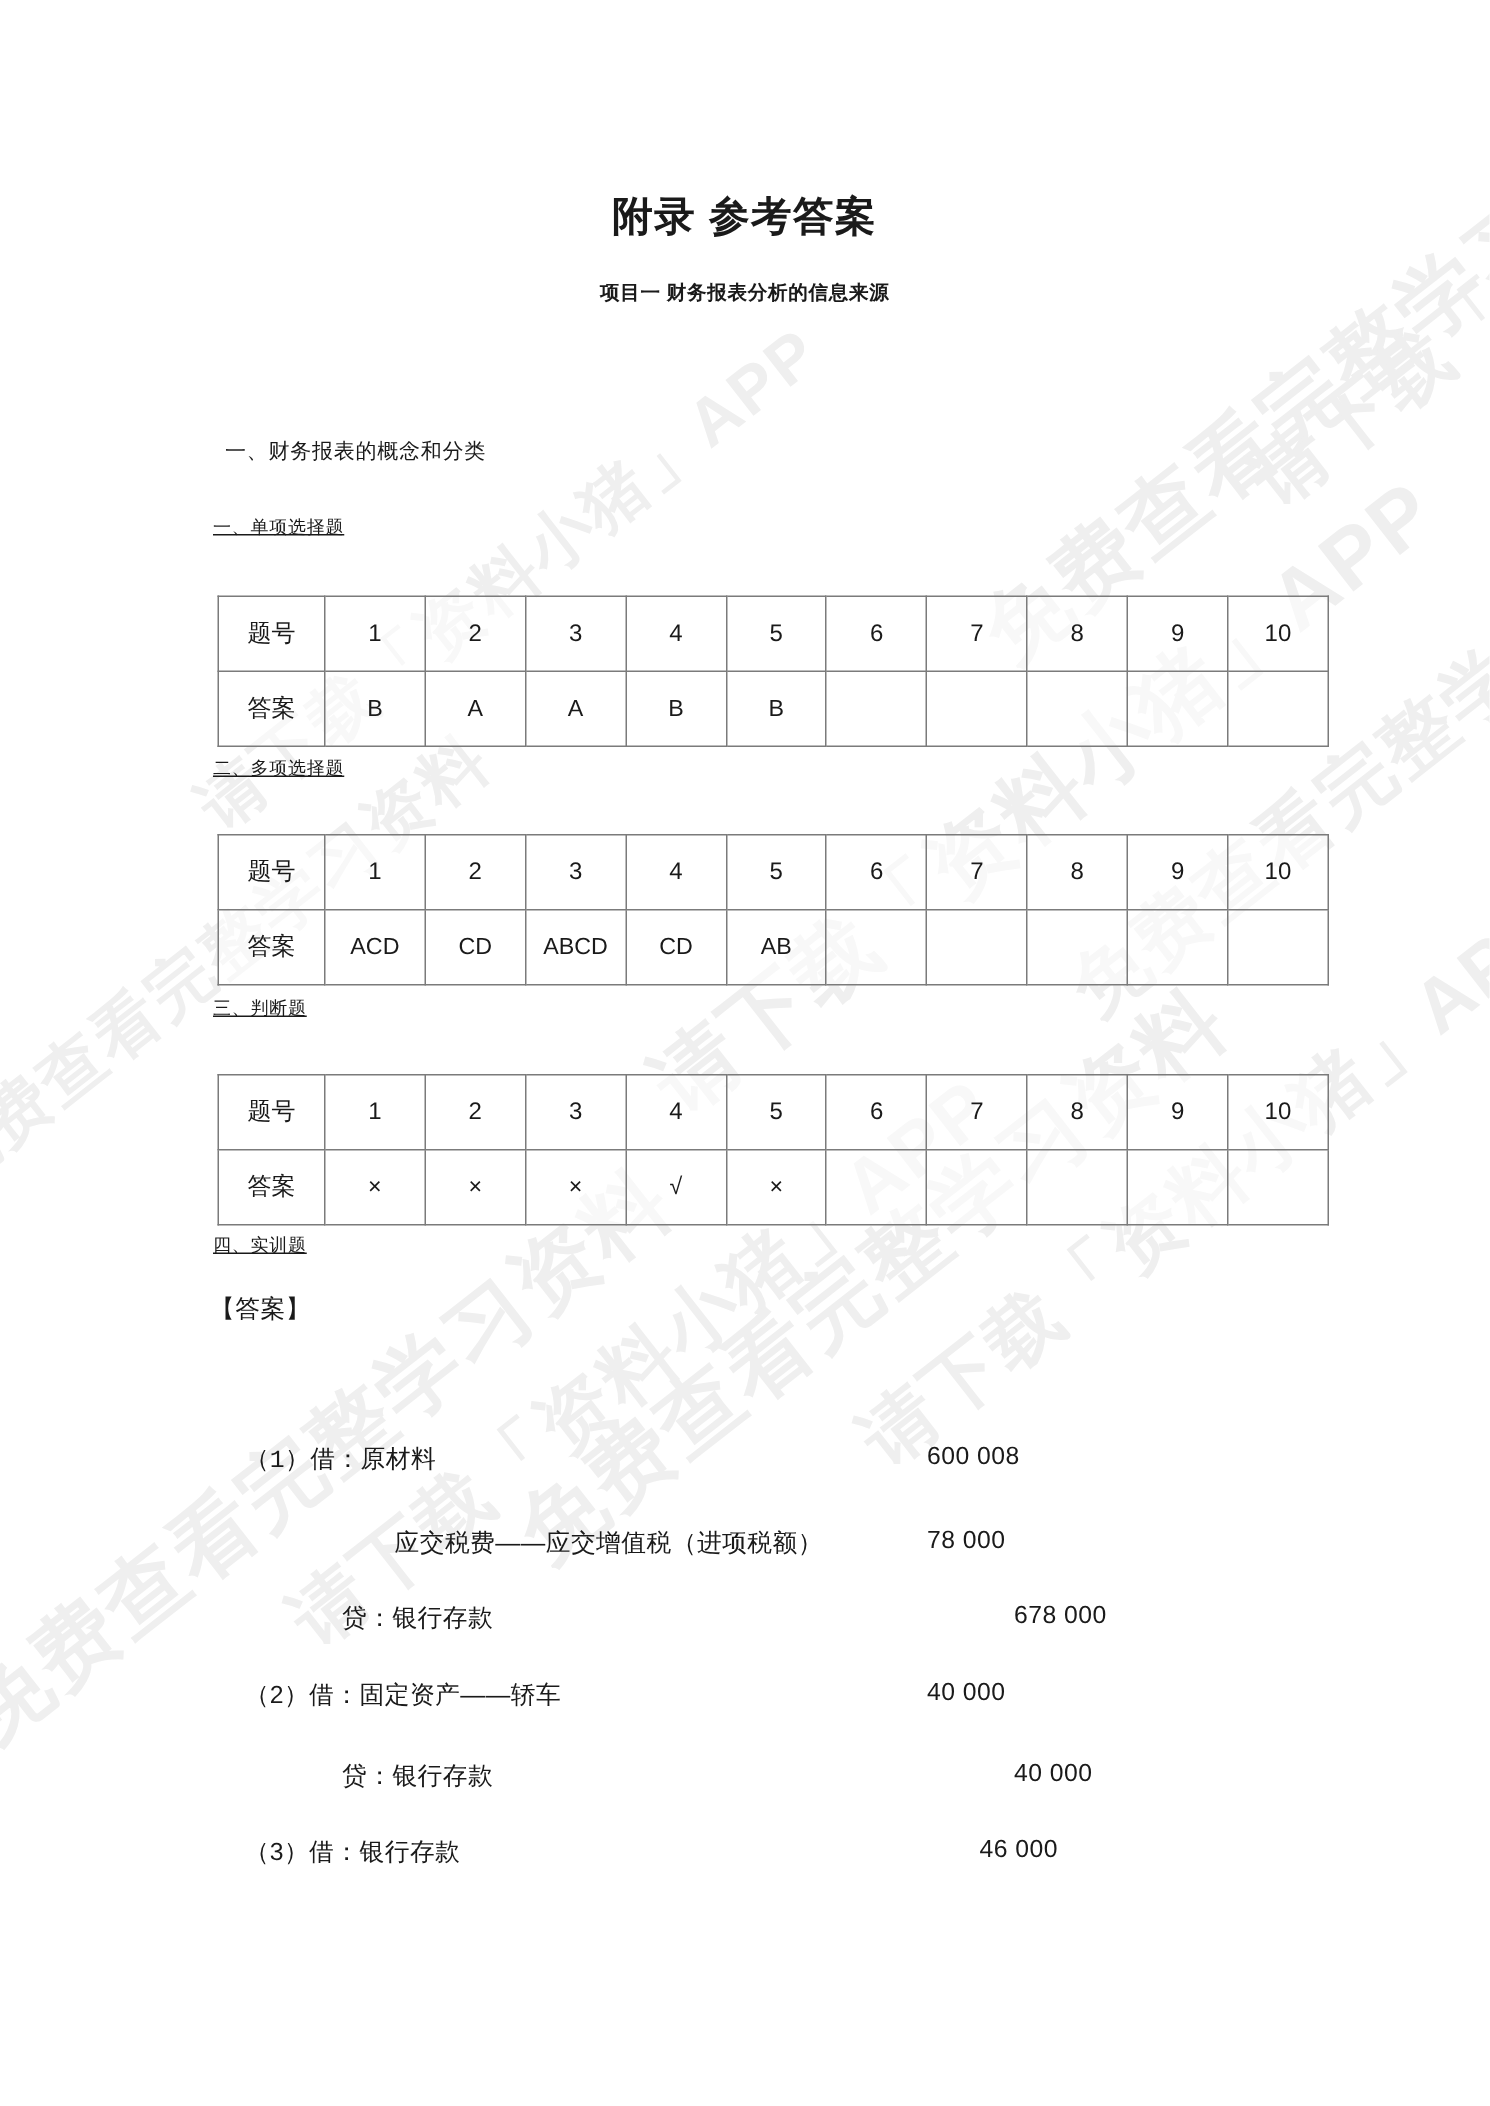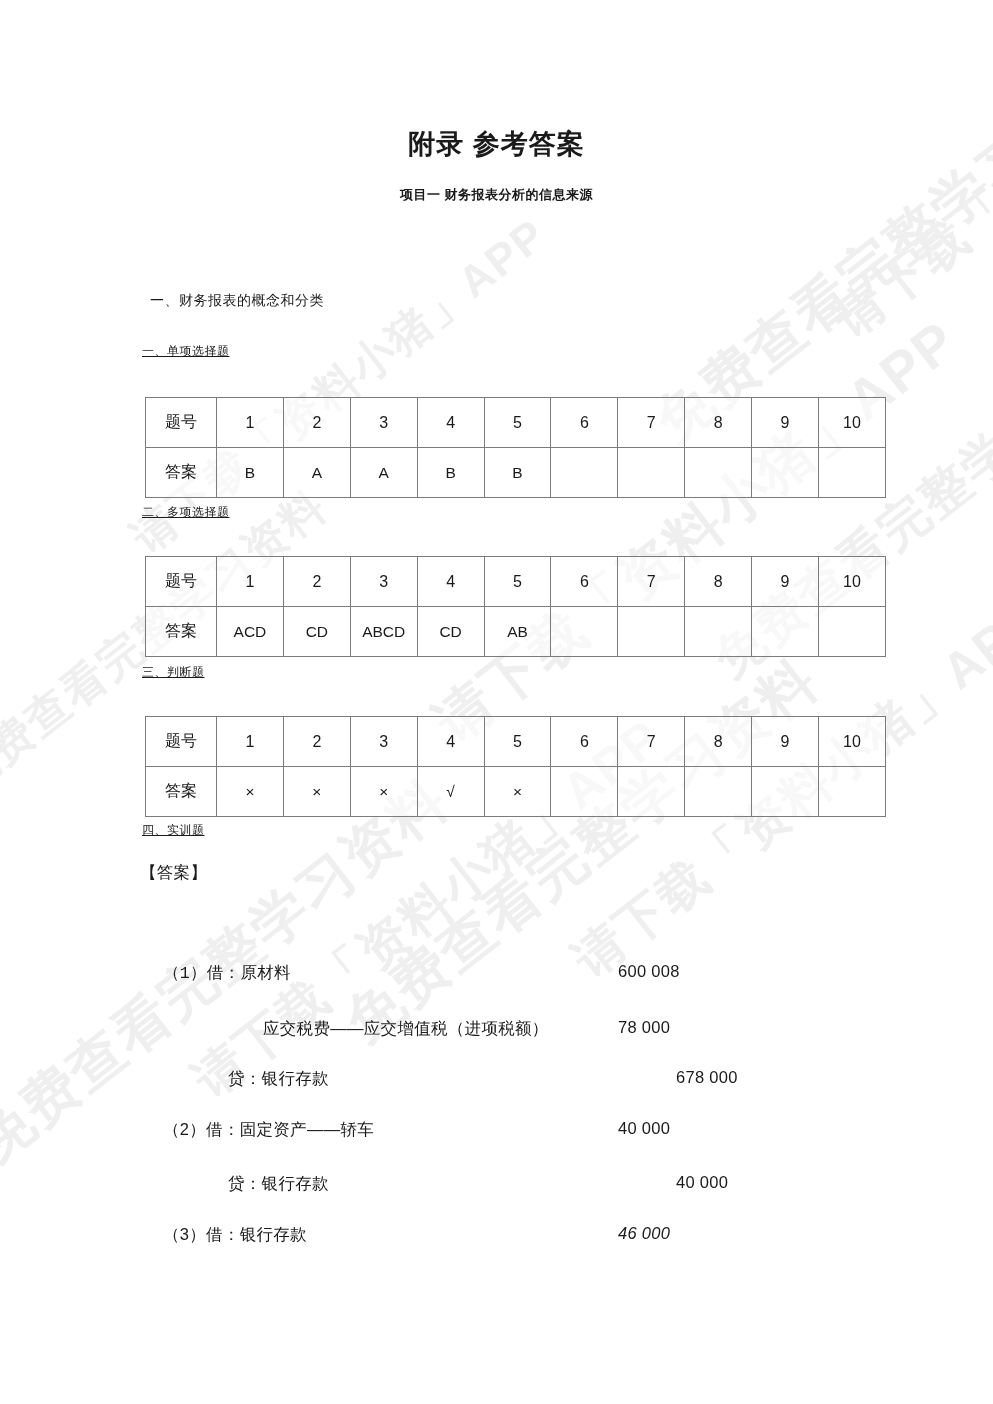--- a/index.html
+++ b/index.html
@@ -266,15 +266,15 @@
   <div class="body-line" style="left:228px; top:1068px;">贷：银行存款</div>
   <div class="amt" style="left:676px; top:1068px;">678 000</div>
 
   <div class="body-line" style="left:163px; top:1119px;">（2）借：固定资产——轿车</div>
   <div class="amt" style="left:618px; top:1119px;">40 000</div>
 
   <div class="body-line" style="left:228px; top:1173px;">贷：银行存款</div>
   <div class="amt" style="left:676px; top:1173px;">40 000</div>
 
   <div class="body-line" style="left:163px; top:1224px;">（3）借：银行存款</div>
-  <div class="amt" style="left:618px; top:1224px;font-style:italic;">46 000</div>
+  <div class="amt" style="left:653px; top:1224px;">46 000</div>
 
 </div>
 
 </body></html>

